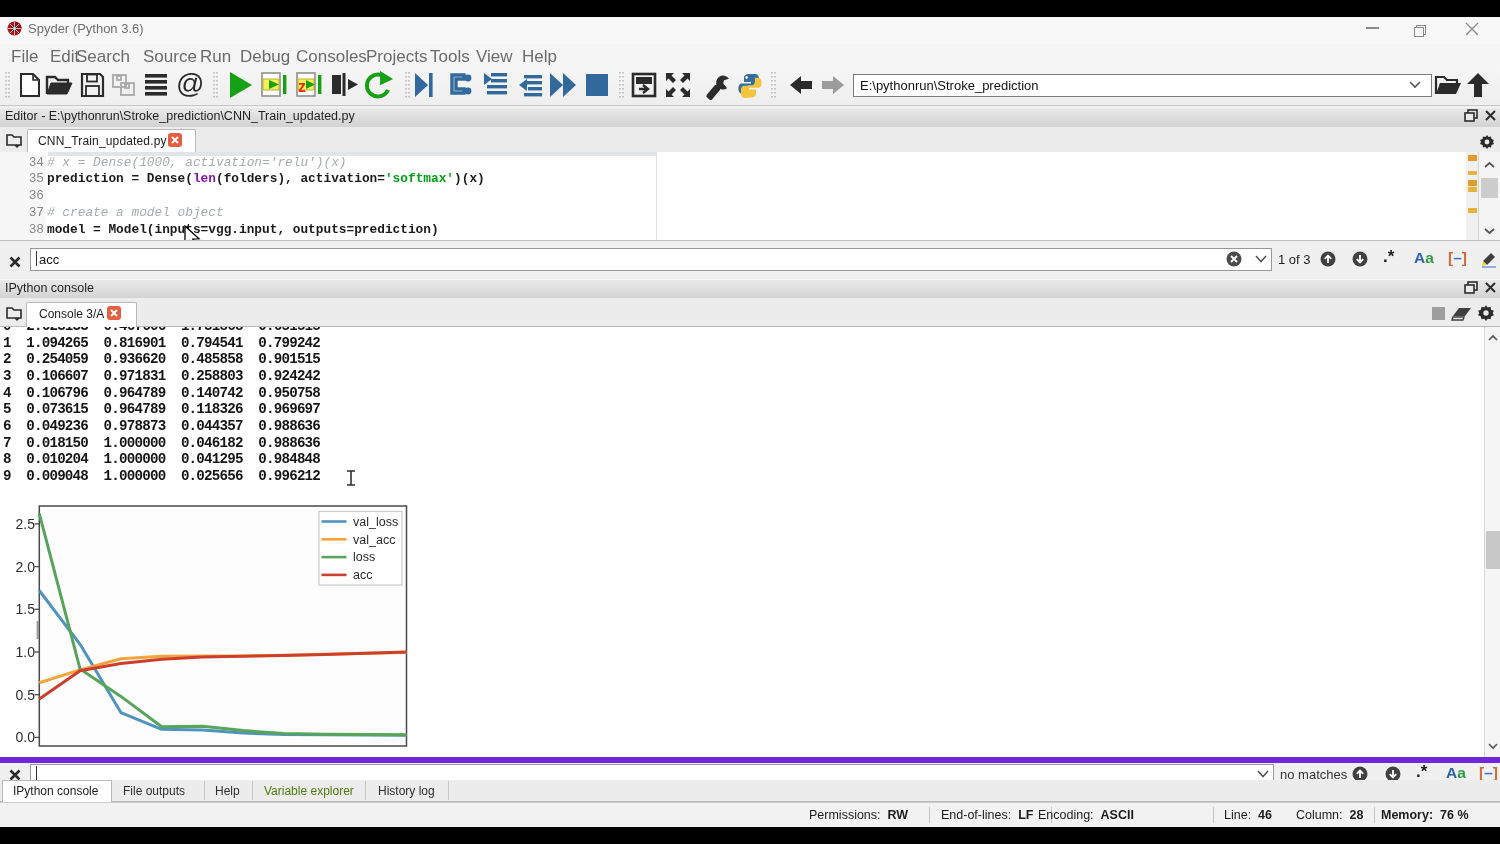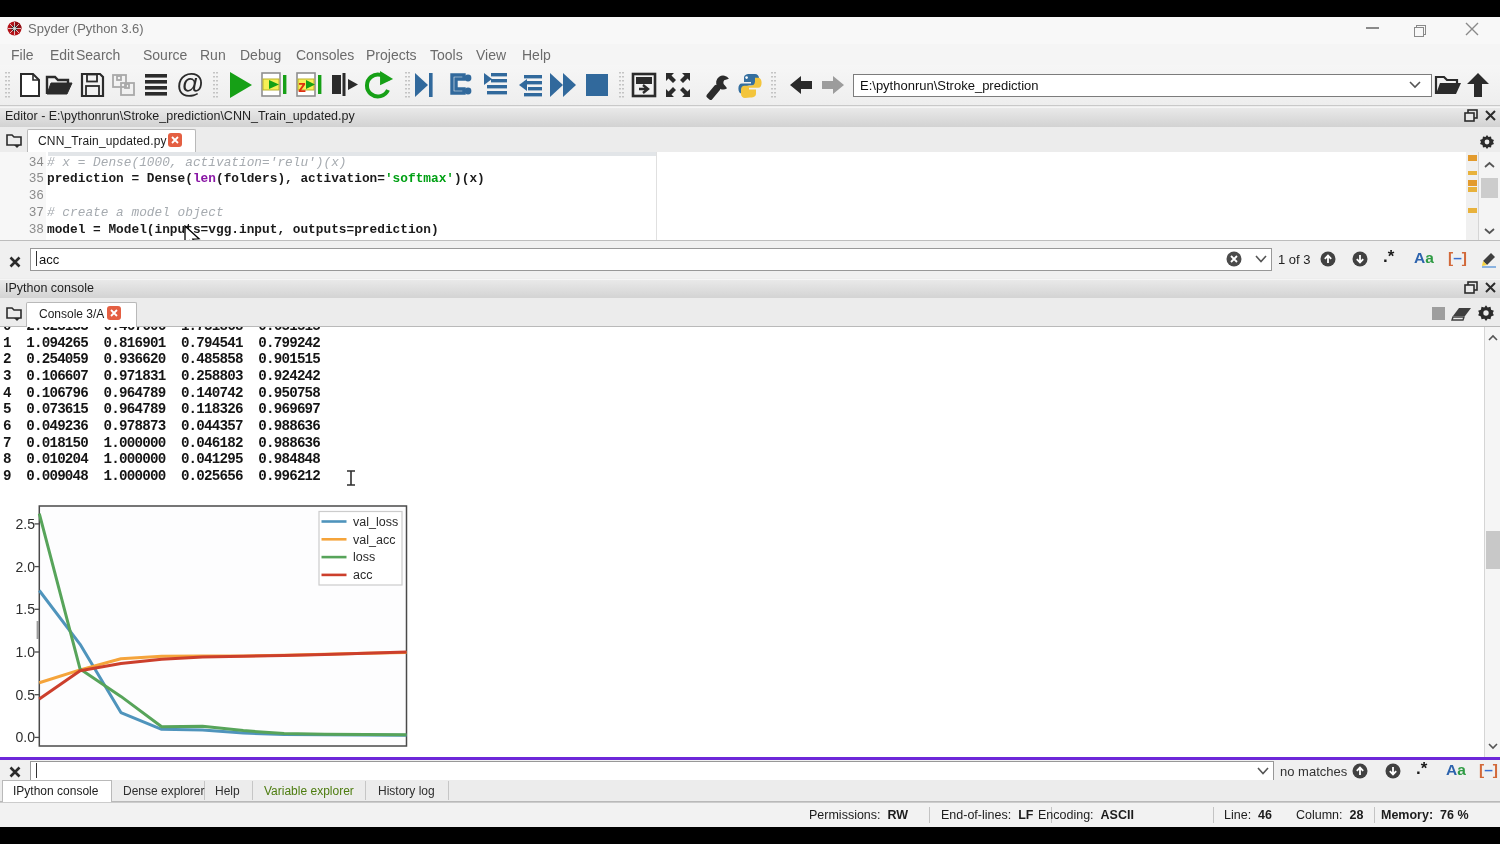--- a/index.html
+++ b/index.html
@@ -25,21 +25,21 @@
   <div class="abs" style="left:28px;top:21px;font-size:13px;color:#6e6e6e;">Spyder (Python 3.6)</div>
 
   <div class="abs" style="left:1366px;top:27px;width:13px;height:2px;background:#8a8a8a;"></div>
   <div class="abs" style="left:1416px;top:25px;width:8px;height:8px;border:1px solid #8a8a8a;background:#f8f8f8;"></div>
   <div class="abs" style="left:1414px;top:27px;width:8px;height:8px;border:1px solid #8a8a8a;background:#f8f8f8;"></div>
   <svg class="abs" style="left:1464px;top:21px" width="16" height="16">
       <path d="M2 2 L14 14 M14 2 L2 14" stroke="#8a8a8a" stroke-width="1.4"></path>
     </svg>
 
   <div class="abs" style="left:0;top:44px;width:1500px;height:21px;background:#f5f5f5;"></div>
-  <div class="abs" id="menubar" style="left:0;top:47px;width:1500px;height:18px;font-size:14px;color:#6b6b6b;">
+  <div class="abs" id="menubar" style="left:0;top:47px;width:1500px;height:18px;font-size:17px;color:#6b6b6b;">
     <span class="abs" style="left:11px;">File</span>
     <span class="abs" style="left:50px;">Edit</span>
     <span class="abs" style="left:76px;">Search</span>
     <span class="abs" style="left:143px;">Source</span>
     <span class="abs" style="left:200px;">Run</span>
     <span class="abs" style="left:240px;">Debug</span>
     <span class="abs" style="left:296px;">Consoles</span>
     <span class="abs" style="left:366px;">Projects</span>
     <span class="abs" style="left:430px;text-align:center;">Tools</span>
     <span class="abs" style="left:476px;">View</span>
@@ -394,21 +394,21 @@
   <div class="abs" style="left:1484px;top:327px;width:16px;height:430px;background:#f5f5f5;border-left:1px solid #d5d5d5;" id="coscroll">
     <svg class="abs" style="left:2px;top:7px" width="12" height="8">
         <path d="M2 6 L6 2 L10 6" stroke="#555" stroke-width="1.6" fill="none"></path>
       </svg>
     <div class="abs" style="left:1px;top:204px;width:14px;height:38px;background:#c8c8c8;"></div>
     <svg class="abs" style="left:2px;top:415px" width="12" height="8">
         <path d="M2 2 L6 6 L10 2" stroke="#555" stroke-width="1.6" fill="none"></path>
       </svg>
   </div>
 
-  <div class="abs" style="left:0;top:757px;width:1500px;height:23px;background:#f0f0f0;border-top:3px solid #6d28d9;" id="findbot">
+  <div class="abs" style="left:0;top:757px;width:1500px;height:23px;background:#f0f0f0;border-top:6px solid #6d28d9;" id="findbot">
     <svg class="abs" style="left:8px;top:5px" width="14" height="14">
         <path d="M2.5 2.5 L11.5 11.5 M11.5 2.5 L2.5 11.5" stroke="#2b2b2b" stroke-width="2.6"></path>
       </svg>
     <div class="abs" style="left:30px;top:1px;width:1242px;height:19px;background:#fff;border:1px solid #989898;"></div>
     <div class="abs" style="left:36px;top:3px;width:1px;height:15px;background:#333;"></div>
     <svg class="abs" style="left:1256px;top:6px" width="14" height="10">
         <path d="M2 2 L7 7.5 L12 2" stroke="#555" stroke-width="1.6" fill="none"></path>
       </svg>
     <div class="abs" style="left:1280px;top:4px;font-size:13px;color:#333;">no matches</div>
     <svg class="abs" style="left:1352px;top:3px" width="16" height="16">
@@ -425,21 +425,21 @@
   </div>
 
   <div class="abs" style="left:0;top:780px;width:1500px;height:22px;background:#ececec;" id="bottabs">
     <div class="abs" style="left:0;top:21px;width:1500px;height:1px;background:#b9b9b9;"></div>
     <div class="abs" style="left:112px;top:1px;width:92px;height:19px;border-right:1px solid #c6c6c6;"></div>
     <div class="abs" style="left:204px;top:1px;width:48px;height:19px;border-right:1px solid #c6c6c6;"></div>
     <div class="abs" style="left:252px;top:1px;width:113px;height:19px;border-right:1px solid #c6c6c6;"></div>
     <div class="abs" style="left:365px;top:1px;width:83px;height:19px;border-right:1px solid #c6c6c6;"></div>
     <div class="abs" style="left:2px;top:0;width:110px;height:22px;background:#fff;border:1px solid #b9b9b9;border-bottom:none;box-sizing:border-box;"></div>
     <div class="abs" style="left:13px;top:4px;font-size:12px;color:#1c1c1c;">IPython console</div>
-    <div class="abs" style="left:123px;top:4px;font-size:12px;color:#2e2e2e;">Dense explorer</div>
+    <div class="abs" style="left:123px;top:4px;font-size:12px;color:#2e2e2e;">File outputs</div>
     <div class="abs" style="left:215px;top:4px;font-size:12px;color:#2e2e2e;">Help</div>
     <div class="abs" style="left:264px;top:4px;font-size:12px;color:#4d7c0f;">Variable explorer</div>
     <div class="abs" style="left:378px;top:4px;font-size:12px;color:#2e2e2e;">History log</div>
   </div>
 
   <div class="abs" style="left:0;top:802px;width:1500px;height:25px;background:#f2f2f2;border-top:1px solid #cccccc;" id="statusbar">
     <div class="abs" style="left:0;top:5px;width:1500px;height:16px;font-size:12.5px;color:#1c1c1c;">
       <span class="abs" style="left:809px;">Permissions:&nbsp; <b>RW</b></span>
       <span class="abs" style="left:929px;top:-1px;width:1px;height:16px;background:#c4c4c4;"></span>
       <span class="abs" style="left:941px;">End-of-lines:&nbsp; <b>LF</b></span>

